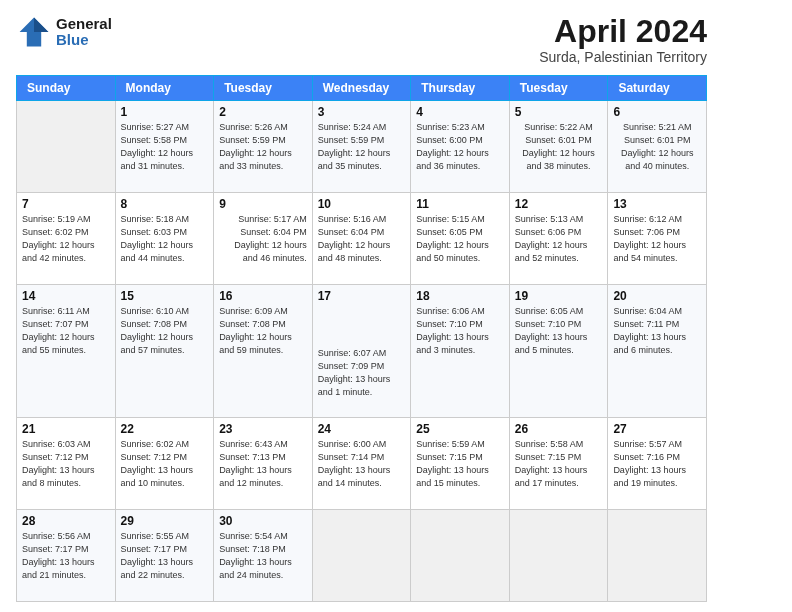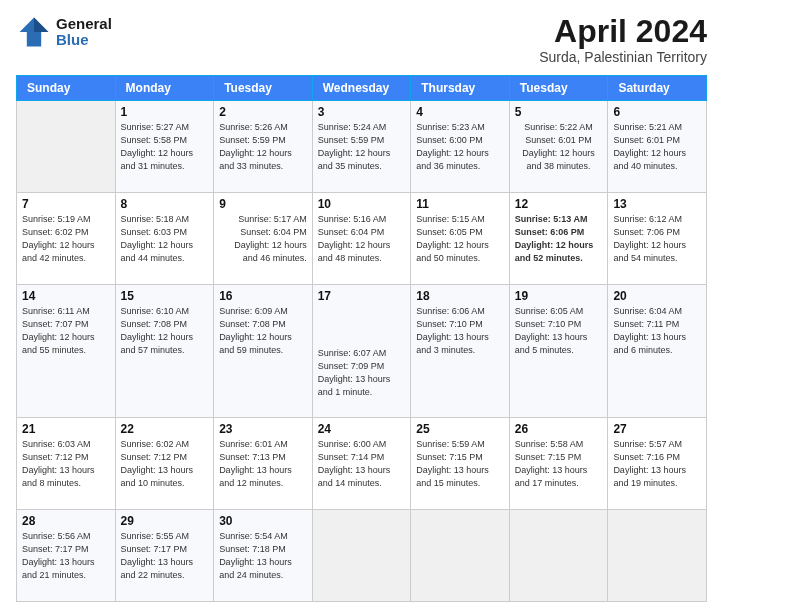--- a/index.html
+++ b/index.html
@@ -157,21 +157,21 @@
           </td>
           <td>
             <span class="day-number">5</span>
             <div class="day-info" style="white-space: pre-line; text-align: center;">Sunrise: 5:22 AM
 Sunset: 6:01 PM
 Daylight: 12 hours
 and 38 minutes.</div>
           </td>
           <td>
             <span class="day-number">6</span>
-            <div class="day-info" style="white-space: pre-line;">Sunrise: 5:21 AM
+            <div class="day-info" style="white-space: pre-line; text-align: center;">Sunrise: 5:21 AM
 Sunset: 6:01 PM
 Daylight: 12 hours
 and 40 minutes.</div>
           </td>
         </tr>
         <tr>
           <td>
             <span class="day-number">7</span>
             <div class="day-info" style="white-space: pre-line;">Sunrise: 5:19 AM
 Sunset: 6:02 PM
@@ -201,21 +201,21 @@
           </td>
           <td>
             <span class="day-number">11</span>
             <div class="day-info" style="white-space: pre-line;">Sunrise: 5:15 AM
 Sunset: 6:05 PM
 Daylight: 12 hours
 and 50 minutes.</div>
           </td>
           <td>
             <span class="day-number">12</span>
-            <div class="day-info" style="white-space: pre-line; font-weight: bold;">Sunrise: 5:13 AM
+            <div class="day-info" style="white-space: pre-line;">Sunrise: 5:13 AM
 Sunset: 6:06 PM
 Daylight: 12 hours
 and 52 minutes.</div>
           </td>
           <td>
             <span class="day-number">13</span>
             <div class="day-info" style="white-space: pre-line;">Sunrise: 6:12 AM
 Sunset: 7:06 PM
 Daylight: 12 hours
 and 54 minutes.</div>
@@ -282,21 +282,21 @@
           </td>
           <td>
             <span class="day-number">22</span>
             <div class="day-info" style="white-space: pre-line;">Sunrise: 6:02 AM
 Sunset: 7:12 PM
 Daylight: 13 hours
 and 10 minutes.</div>
           </td>
           <td>
             <span class="day-number">23</span>
-            <div class="day-info" style="white-space: pre-line;">Sunrise: 6:01 AM
+            <div class="day-info" style="white-space: pre-line;">Sunrise: 6:43 AM
 Sunset: 7:13 PM
 Daylight: 13 hours
 and 12 minutes.</div>
           </td>
           <td>
             <span class="day-number">24</span>
             <div class="day-info" style="white-space: pre-line;">Sunrise: 6:00 AM
 Sunset: 7:14 PM
 Daylight: 13 hours
 and 14 minutes.</div>

